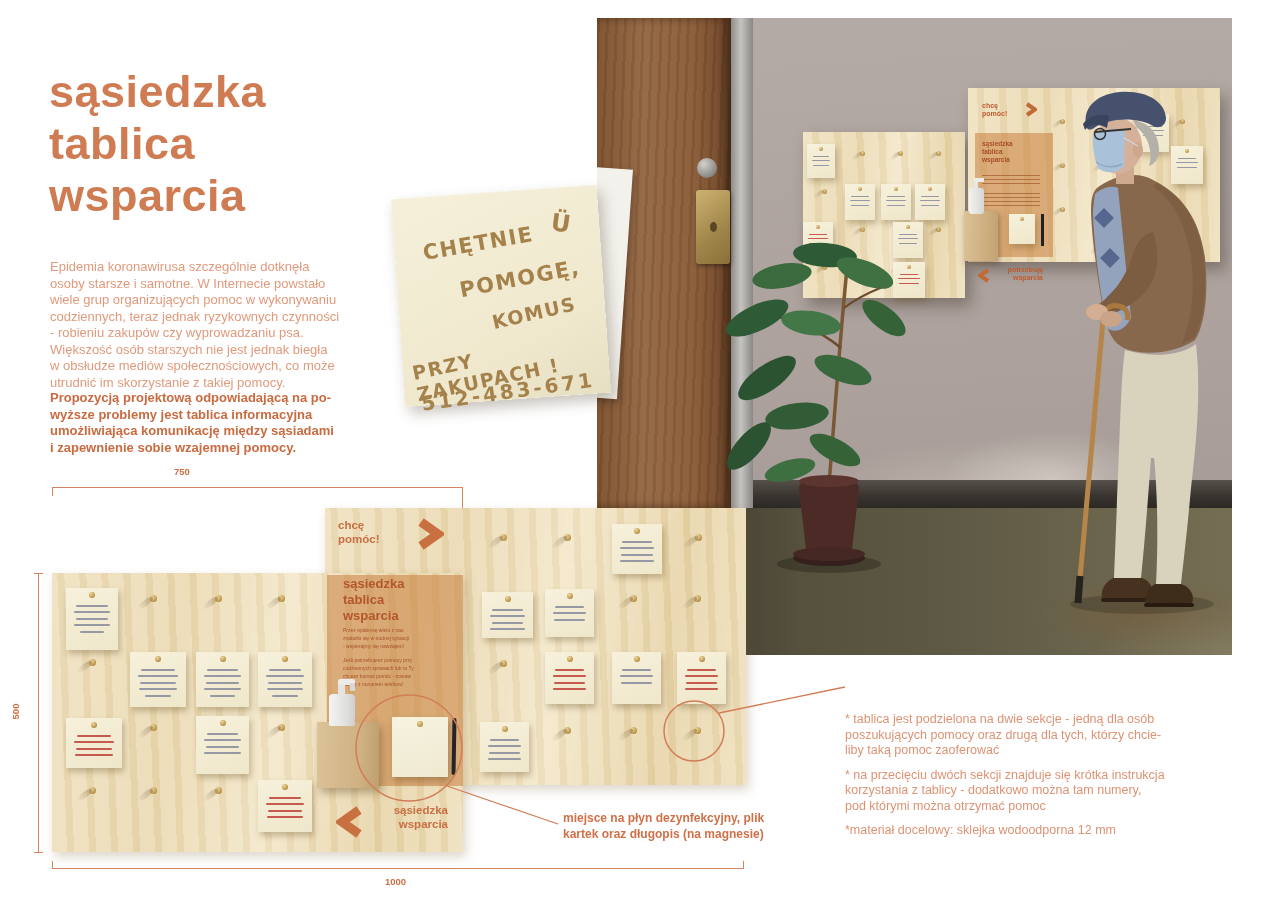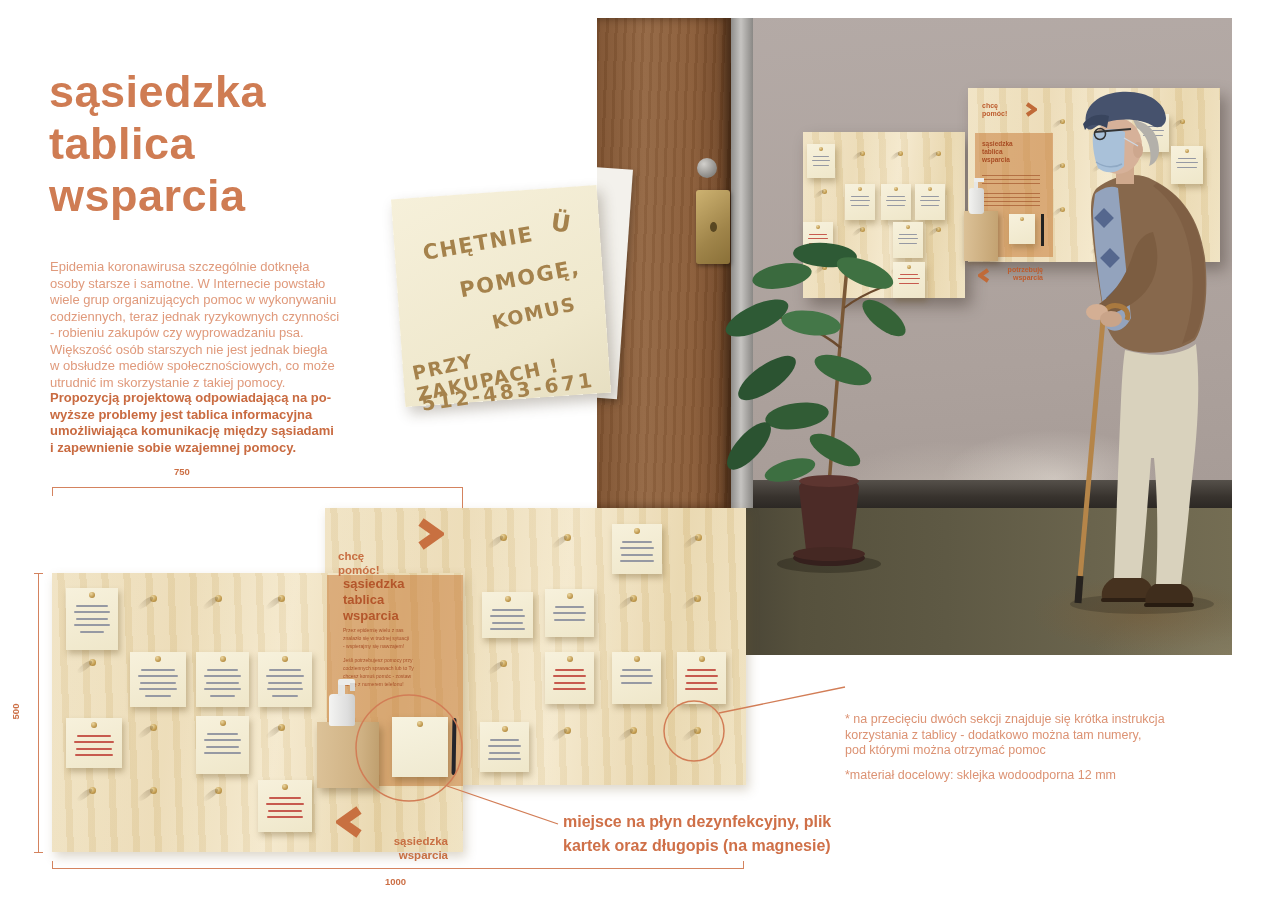--- a/index.html
+++ b/index.html
@@ -73,21 +73,21 @@
   .dnote.mini .ink{top:8px;left:4px;right:4px;}
   .dnote.mini .ink b{height:1px;margin-top:3.5px;}
   .ink-gray .ink b{background:#9699a3;}
   .ink-red .ink b{background:#c75a4e;}
 
   
   .dlayer{left:0;top:0;width:1280px;height:914px;z-index:2;pointer-events:none;}
   .board-l{left:52px;top:573px;width:411px;height:279px;box-shadow:3px 5px 10px rgba(120,95,50,.25);}
   .board-r{left:325px;top:508px;width:421px;height:277px;box-shadow:3px 5px 10px rgba(120,95,50,.25);}
   .board-o{left:327px;top:575px;width:136px;height:211px;}
-  .lbl{font-weight:bold;color:#c86f43;font-size:11.5px;line-height:13.5px;margin-top:31px;}
+  .lbl{font-weight:bold;color:#c86f43;font-size:11.5px;line-height:13.5px;}
   .ptitle{font-weight:bold;color:#b4562b;font-size:13px;line-height:16px;}
   .ppar{color:#a8512a;font-size:5px;line-height:8px;width:108px;}
   .dispbox{left:317px;top:722px;width:62px;height:66px;
            background:linear-gradient(92deg,#dcc298,#cfb183 70%,#bf9f6e);box-shadow:3px 5px 8px rgba(100,75,35,.4);}
   .bottle{left:329px;top:694px;width:26px;height:32px;border-radius:4px 4px 2px 2px;
           background:linear-gradient(90deg,#f4f4f2,#dedede 70%,#cfcfcd);}
   .pumpstem{left:338px;top:681px;width:7px;height:15px;background:#e4e4e2;}
   .pumparm{left:338px;top:679px;width:17px;height:6px;border-radius:2px;background:#ececea;}
   .pumpspout{left:350px;top:683px;width:5px;height:8px;background:#d8d8d6;}
   .pad{left:392px;top:717px;width:56px;height:60px;background:linear-gradient(165deg,#f7f3e0,#efe9d0);
@@ -95,21 +95,21 @@
   .pen{left:452px;top:718px;width:4px;height:57px;border-radius:2px;background:#24242a;transform:rotate(1deg);}
 
   
   .dim{background:#d4835e;}
   .dimlbl{font-size:9.5px;font-weight:bold;color:#cc6f45;}
 
   
   .annhdr{left:855px;top:672px;width:380px;font-size:13.5px;font-weight:bold;color:#cb6a41;}
   .bullets{left:845px;top:712px;width:385px;font-size:12.5px;line-height:15.5px;color:#dc9273;}
   .bullets p{margin:0 0 9px 0;}
-  .capdisp{left:563px;top:810px;width:270px;font-size:16px;line-height:24px;font-weight:bold;color:#cf7048;}
+  .capdisp{left:563px;top:810px;width:270px;font-size:12px;line-height:16px;font-weight:bold;color:#cf7048;}
   .annsvg{left:0;top:0;z-index:4;pointer-events:none;}
 </style>
 </head>
 <body>
 
 <div id="page">
 
   <div class="abs title">
     <div>sąsiedzka</div>
     <div>tablica</div>
@@ -544,20 +544,23 @@
   </div>
 
   <svg class="abs annsvg" width="1280" height="914" viewBox="0 0 1280 914">
     <circle cx="409" cy="748" r="53" fill="none" stroke="#d27d56" stroke-width="1.5"></circle>
     <circle cx="694" cy="731" r="30" fill="none" stroke="#d27d56" stroke-width="1.5"></circle>
     <path d="M447,786 L558,824" stroke="#d27d56" stroke-width="1.3"></path>
     <path d="M719,713 L845,687" stroke="#d27d56" stroke-width="1.3"></path>
   </svg>
 
   <div class="abs bullets">
+    <p class="pre">*  tablica jest podzielona na dwie sekcje - jedną dla osób
+poszukujących pomocy oraz drugą dla tych, którzy chcie-
+liby taką pomoc zaoferować</p>
     <p class="pre">* na przecięciu dwóch sekcji znajduje się krótka instrukcja
 korzystania z tablicy - dodatkowo można tam numery,
 pod którymi można otrzymać pomoc</p>
     <p class="pre">*materiał docelowy: sklejka wodoodporna 12 mm</p>
   </div>
   <div class="abs capdisp pre">miejsce na płyn dezynfekcyjny,  plik
 kartek oraz długopis (na magnesie)</div>
 
 </div>
 

